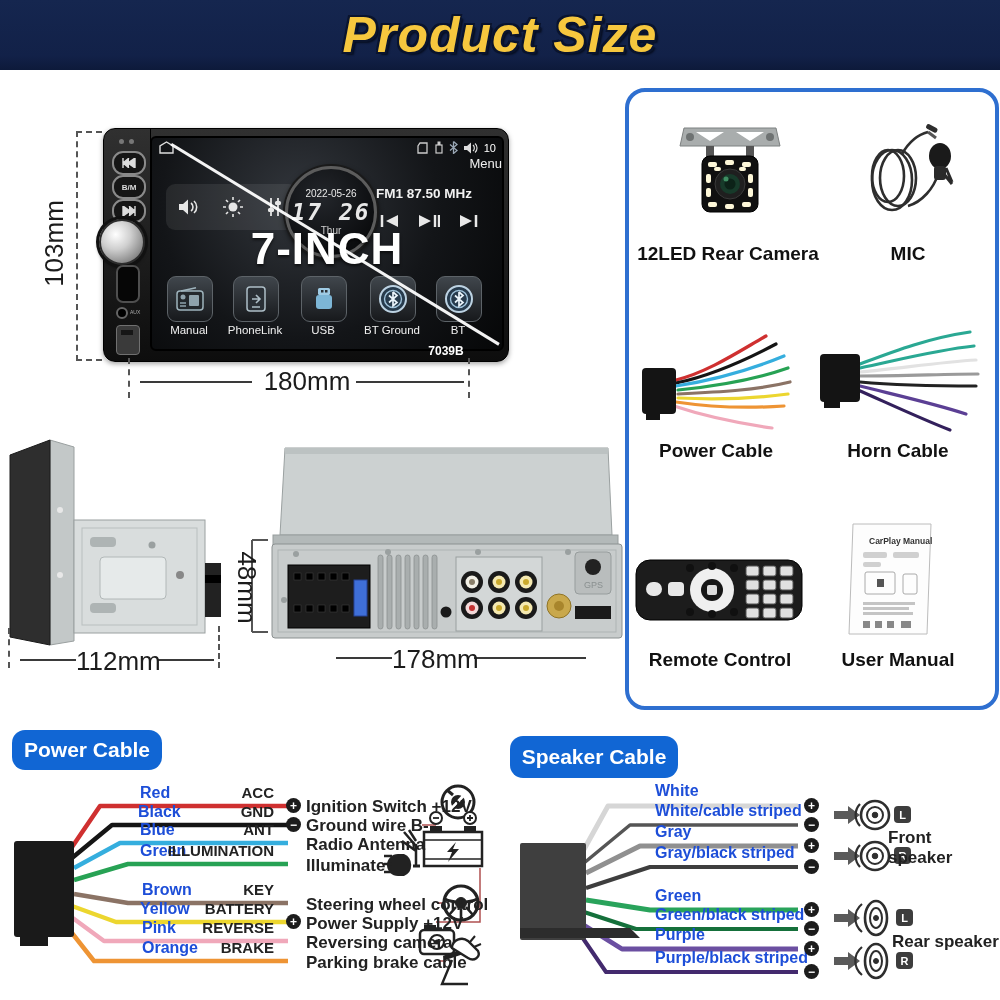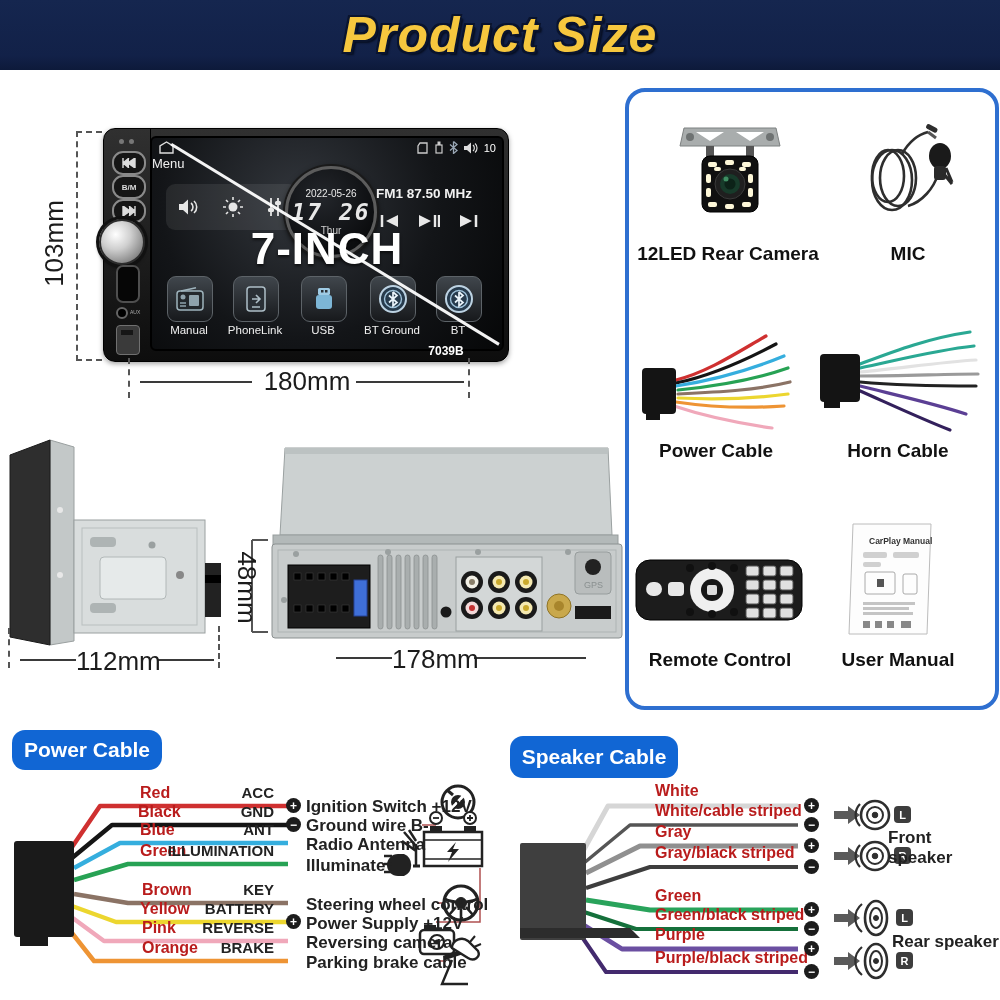--- a/index.html
+++ b/index.html
@@ -22,21 +22,21 @@
         background:radial-gradient(circle at 35% 32%,#ffffff,#cfcfcf 38%,#8f8f8f 72%,#555 100%);
         border:2px solid #2c2c2c;box-shadow:0 0 0 3px #111,0 2px 4px #000;}
   #sdslot{left:12px;top:136px;width:20px;height:34px;border-radius:7px;background:#060606;border:2px solid #4f4f4f;}
   #auxdot{left:12px;top:178px;width:8px;height:8px;border-radius:50%;background:#000;border:2px solid #666;}
   #auxlbl{left:26px;top:180px;font-size:5px;color:#aaa;}
   #usbslot{left:12px;top:196px;width:22px;height:28px;border-radius:4px;background:#3a3a3a;border:1px solid #707070;}
   #usbslot::after{content:"";position:absolute;left:4px;top:4px;width:12px;height:5px;background:#161616;}
   #screen{left:46px;top:7px;width:350px;height:211px;border-radius:6px;border:2px solid #000;
           background:radial-gradient(circle at 42% 30%,#32363c 0%,#131518 55%,#060708 100%);overflow:hidden;}
   #topbar{left:0;top:0;width:100%;height:20px;}
-  #menu{left:0;top:18px;width:100%;text-align:left;color:#efefef;font-size:13px;}
+  #menu{left:0;top:18px;width:100%;text-align:right;color:#efefef;font-size:13px;}
   #statusright{right:6px;top:3px;display:flex;gap:6px;align-items:center;color:#fff;font-size:11px;}
   #widgetbox{left:14px;top:46px;width:132px;height:46px;border-radius:9px;background:rgba(255,255,255,.08);
              display:flex;align-items:center;justify-content:space-around;}
   #clock{left:133px;top:28px;width:86px;height:86px;border-radius:50%;
          background:radial-gradient(circle at 40% 32%,#23262b,#0b0c0e 75%);
          border:3px solid #5c5c5c;box-shadow:0 0 0 2px #1a1a1a,0 2px 6px #000;
          display:flex;flex-direction:column;align-items:center;justify-content:center;color:#e8e8e8;}
   #clock .date{font-size:10px;}
   #clock .time{font-size:23px;font-weight:bold;font-style:italic;font-family:"DejaVu Sans Mono",monospace;letter-spacing:2px;}
   #clock .day{font-size:10px;color:#cfcfcf;}
@@ -52,21 +52,21 @@
   
   .dimtxt{font-size:26px;color:#1c1c1c;text-align:center;}
   .dashv{border-left:2px dashed #555;}
   .dimline{border-top:2px solid #3a3a3a;}
   
   #panel{left:625px;top:88px;width:366px;height:614px;border:4px solid #2e6fd0;border-radius:20px;background:#fff;}
   .acclbl{font-size:19px;font-weight:600;color:#111;text-align:center;}
   
   .pill{background:#1166d4;color:#fff;font-size:21px;font-weight:600;border-radius:13px;
         display:flex;align-items:center;justify-content:center;}
-  .wname{font-size:16px;font-weight:bold;color:#b91c1c;}
+  .wname{font-size:16px;font-weight:bold;color:#1d4ed8;}
   .wfunc{font-size:15px;font-weight:bold;color:#222;text-align:right;}
   .wdest{font-size:17px;font-weight:bold;color:#222;white-space:nowrap;}
   .pol{width:15px;height:15px;border-radius:50%;background:#1c1c1c;color:#fff;font-size:12px;font-weight:bold;
        display:flex;align-items:center;justify-content:center;line-height:1;}
   .chbadge{width:17px;height:17px;border-radius:4px;background:#3d3d3d;color:#fff;font-size:11px;font-weight:bold;
        display:flex;align-items:center;justify-content:center;}
   .grplbl{font-size:17px;font-weight:600;color:#222;}
 </style>
 </head>
 <body>

